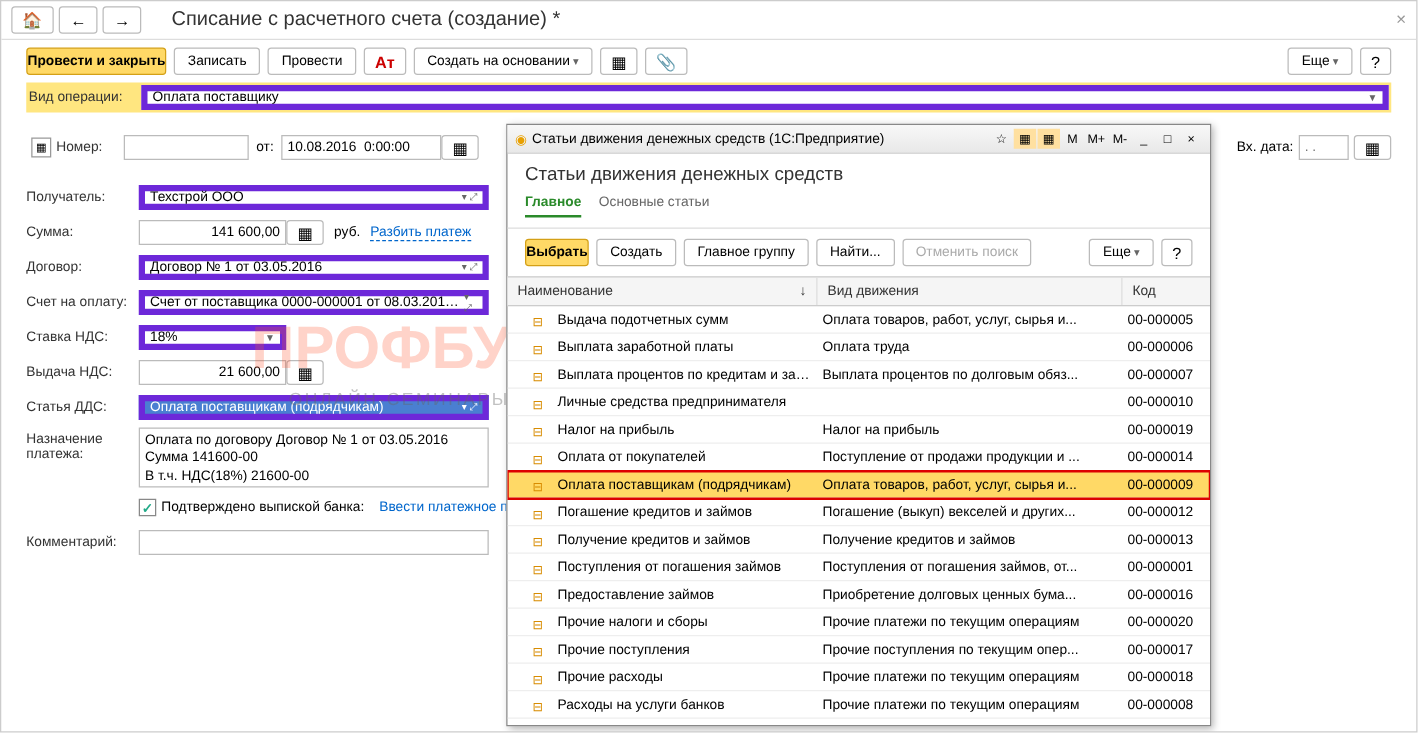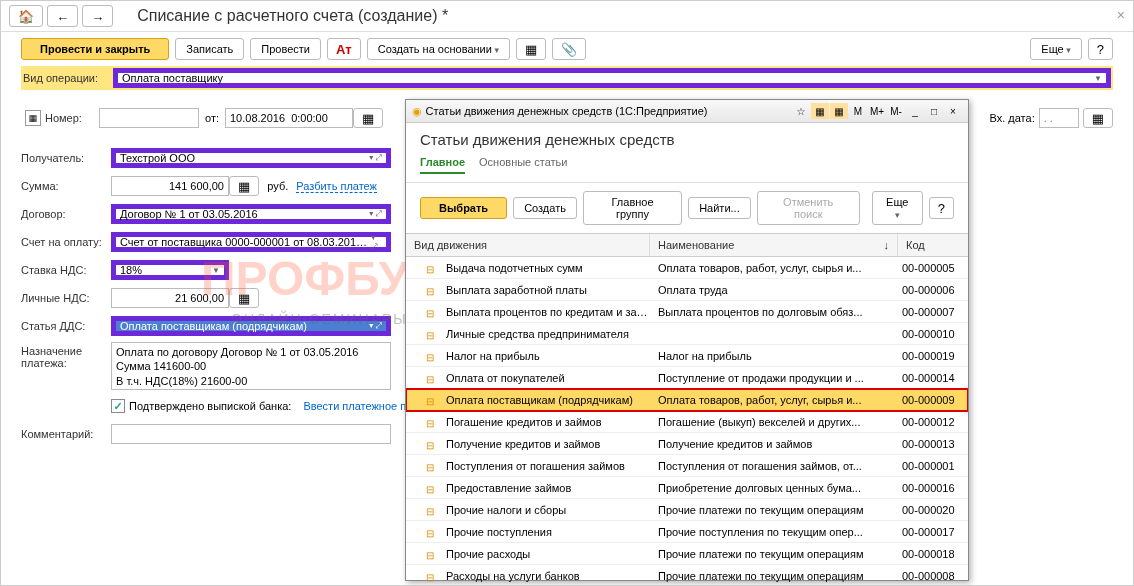--- a/index.html
+++ b/index.html
@@ -2,21 +2,21 @@
 <html><head>
 <meta charset="utf-8">
 <style>
 * { box-sizing: border-box; margin: 0; padding: 0; font-family: Arial, sans-serif; font-size: 11px; }
 body { background: #fff; width: 1134px; height: 586px; overflow: hidden; position: relative; border: 1px solid #ccc; }
 .toolbar-top { display: flex; align-items: center; padding: 4px 8px; gap: 4px; border-bottom: 1px solid #ddd; }
 .btn-icon { background: #fff; border: 1px solid #bbb; border-radius: 3px; padding: 3px 8px; cursor: pointer; font-size: 13px; display: inline-flex; align-items: center; justify-content: center; min-width: 24px; height: 22px; }
 .page-title { font-size: 16px; color: #333; margin-left: 20px; font-weight: normal; }
 .close-x { position: absolute; right: 8px; top: 6px; font-size: 14px; color: #999; cursor: pointer; }
 .action-bar { display: flex; align-items: center; padding: 6px 20px; gap: 6px; }
-.btn-primary { background: #ffd966; border: 1px solid #d4a017; border-radius: 3px; padding: 4px 18px; cursor: pointer; font-weight: bold; font-size: 11px; }
+.btn-primary { background: #ffd966; border: 1px solid #d4a017; border-radius: 3px; padding: 4px 0; cursor: pointer; font-weight: bold; font-size: 11px; }
 .btn { background: #fff; border: 1px solid #bbb; border-radius: 3px; padding: 4px 10px; cursor: pointer; font-size: 11px; }
 .btn-dd::after { content: " ▾"; color: #666; font-size: 9px; }
 .form-area { padding: 0 20px; }
 .form-row { display: flex; align-items: center; margin-bottom: 4px; min-height: 24px; }
 .form-label { width: 90px; color: #333; padding: 3px 0; }
 .form-input { border: 1px solid #bbb; padding: 2px 4px; background: #fff; height: 20px; }
 .form-ddl { border: 5px solid #6d28d9; padding: 2px 4px; background: #fff; height: 20px; display: flex; align-items: center; justify-content: space-between; }
 .dd-arrow { font-size: 8px; color: #666; margin-left: 4px; }
 .checkbox-green { width: 14px; height: 14px; border: 1px solid #888; background: #fff; display: inline-flex; align-items: center; justify-content: center; color: #2a8; font-weight: bold; font-size: 11px; margin-right: 4px; }
 .link { color: #0066cc; cursor: pointer; }
@@ -130,21 +130,21 @@
 
   <div class="form-row">
     <div class="form-label">Ставка НДС:</div>
     <div class="form-ddl" style="width:118px">
       <span>18%</span>
         <span class="dd-arrow">▼</span>
     </div>
   </div>
 
   <div class="form-row">
-    <div class="form-label">Личные НДС:</div>
+    <div class="form-label">Выдача НДС:</div>
     <input class="form-input" style="width: 118px; text-align: right;" value="21 600,00">
     <button class="btn-icon" style="height:20px;min-width:18px">▦</button>
   </div>
 
   <div class="form-row">
     <div class="form-label">Статья ДДС:</div>
     <div class="form-ddl" style="width:280px;background:#4a7fd1">
       <span style="color:#fff">Оплата поставщикам (подрядчикам)</span>
         <span class="dd-arrow" style="color:#fff">▾ ⤢</span>
     </div>
@@ -198,25 +198,25 @@
     <button class="btn-primary">Выбрать</button>
     <button class="btn">Создать</button>
     <button class="btn">Главное группу</button>
     <button class="btn">Найти...</button>
     <button class="btn" style="color:#aaa">Отменить поиск</button>
     <div class="spacer"></div>
     <button class="btn btn-dd">Еще</button>
     <button class="btn-icon">?</button>
   </div>
   <div class="table-header">
-    <div class="th th2">Вид движения</div>
     <div class="th th1">
         <span>Наименование</span>
         <span>↓</span>
       </div>
+    <div class="th th2">Вид движения</div>
     <div class="th th3">Код</div>
   </div>
   <div class="table-body" id="tbody">
       <div class="tr">
         <div class="td1">Выдача подотчетных сумм</div>
         <div class="td2">Оплата товаров, работ, услуг, сырья и...</div>
         <div class="td3">00-000005</div>
       </div>
       <div class="tr">
         <div class="td1">Выплата заработной платы</div>

